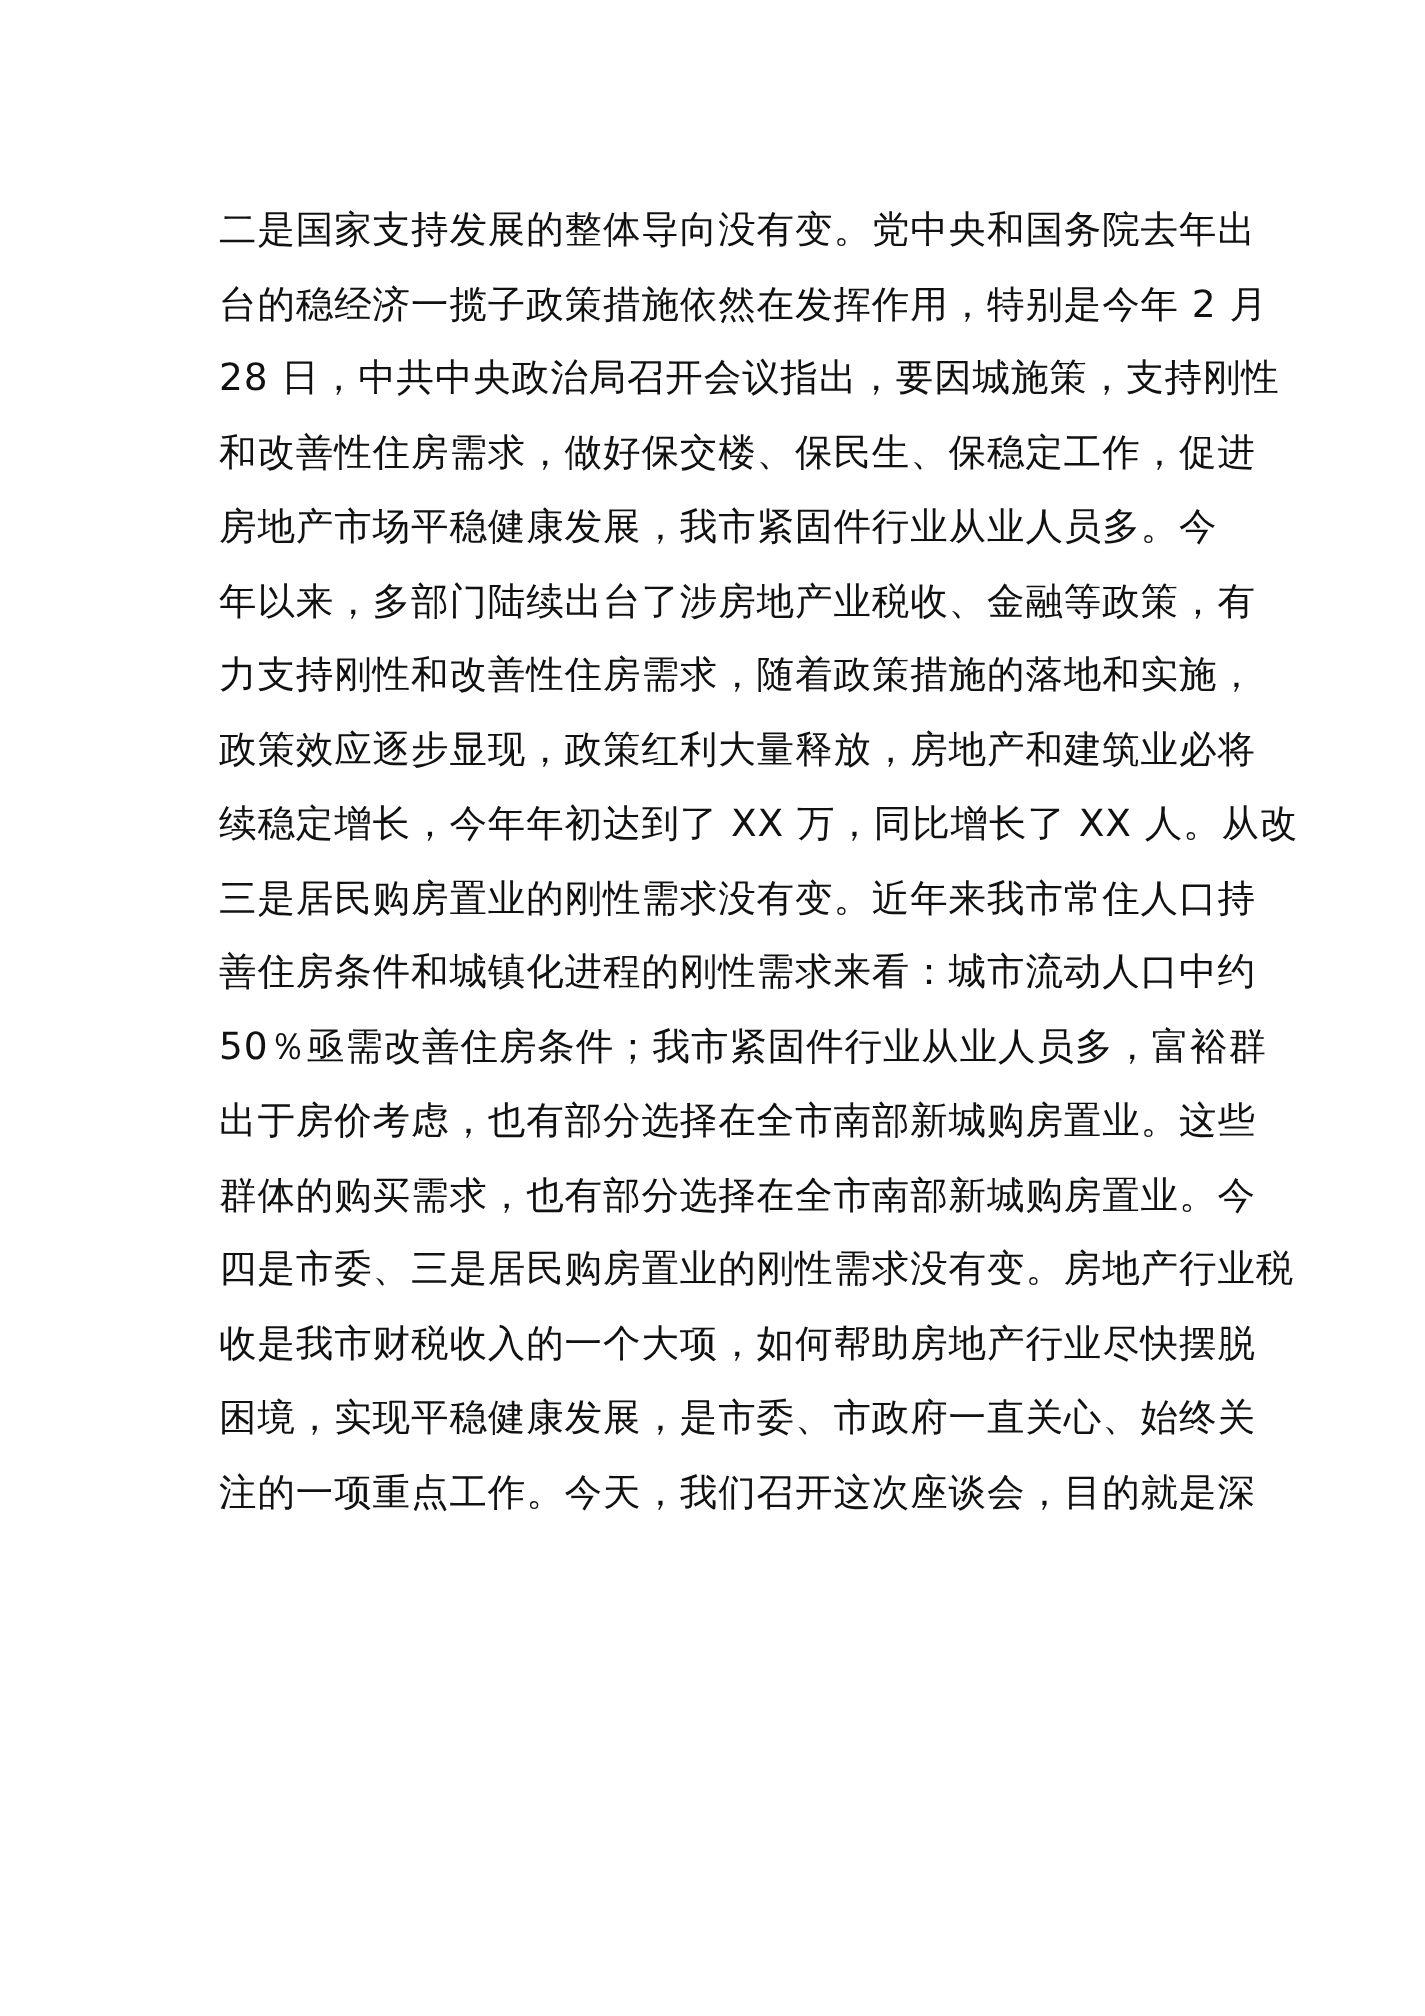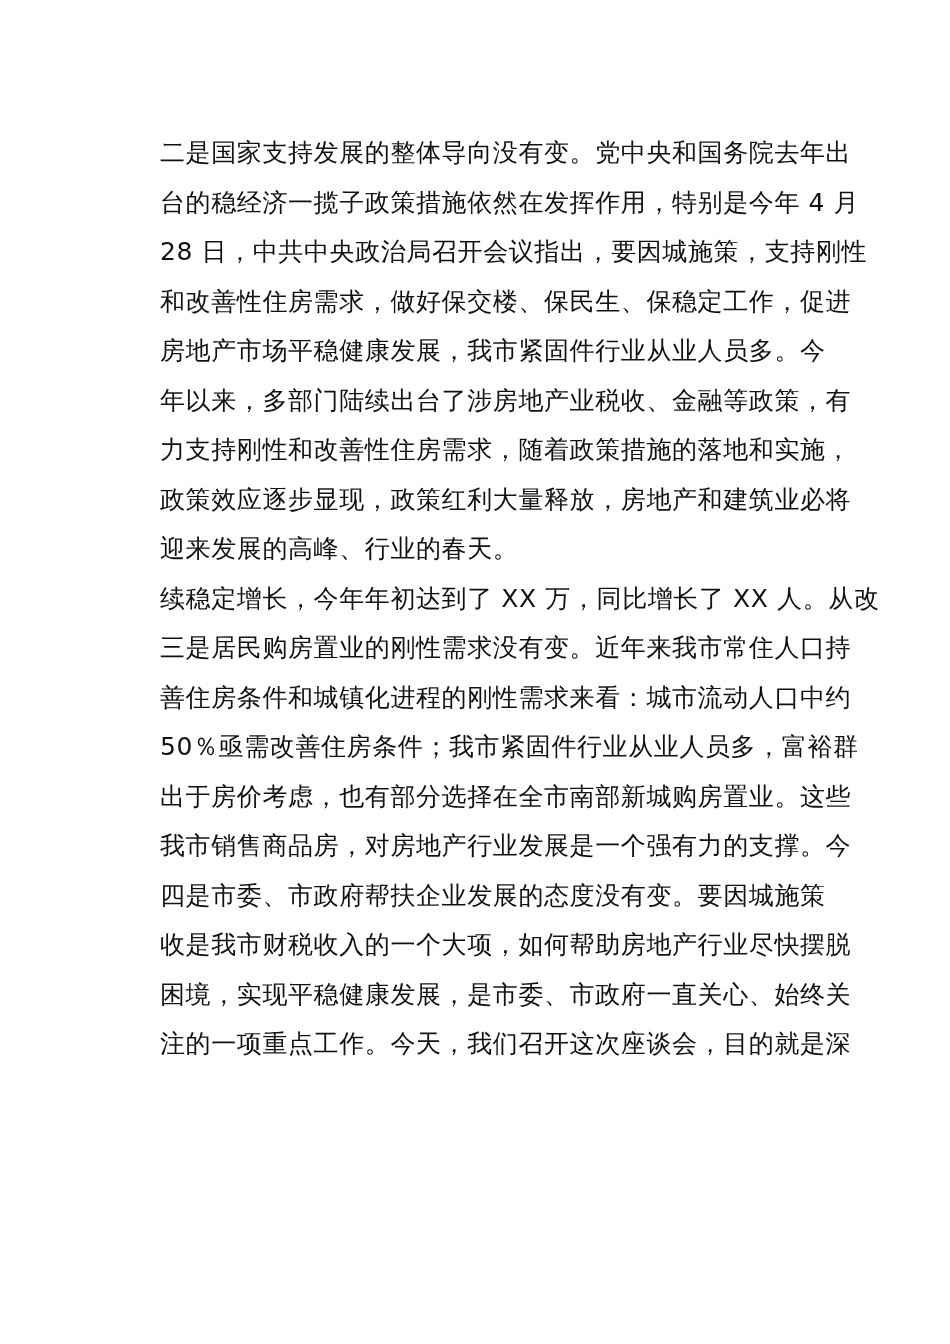--- a/index.html
+++ b/index.html
@@ -8,21 +8,21 @@
       background: #ffffff;
     }
     body {
       width: 950px;
       height: 1344px;
       overflow: hidden;
       position: relative;
     }
     .page {
       position: absolute;
-      left: 16px;
+      left: 2px;
       top: 0;
       width: 844px;
       height: 1344px;
       background: #ffffff;
     }
     .content {
       position: absolute;
       left: 144px;
       top: 128px;
       width: 664px;
@@ -39,40 +39,39 @@
     }
   </style>
 </head>
 <body>
 
 <div class="page">
   <div class="content">
 
     <div>
       <span class="line">二是国家支持发展的整体导向没有变。党中央和国务院去年出</span>
-      <span class="line">台的稳经济一揽子政策措施依然在发挥作用，特别是今年 4 月</span>
+      <span class="line">台的稳经济一揽子政策措施依然在发挥作用，特别是今年 2 月</span>
       <span class="line">28 日，中共中央政治局召开会议指出，要因城施策，支持刚性</span>
       <span class="line">和改善性住房需求，做好保交楼、保民生、保稳定工作，促进</span>
       <span class="line">房地产市场平稳健康发展，我市紧固件行业从业人员多。今</span>
       <span class="line">年以来，多部门陆续出台了涉房地产业税收、金融等政策，有</span>
       <span class="line">力支持刚性和改善性住房需求，随着政策措施的落地和实施，</span>
       <span class="line">政策效应逐步显现，政策红利大量释放，房地产和建筑业必将</span>
-      <span class="line">迎来发展的高峰、行业的春天。</span>
     </div>
 
     <div>
       <span class="line">续稳定增长，今年年初达到了 XX 万，同比增长了 XX 人。从改</span>
       <span class="line">三是居民购房置业的刚性需求没有变。近年来我市常住人口持</span>
       <span class="line">善住房条件和城镇化进程的刚性需求来看：城市流动人口中约</span>
       <span class="line">50％亟需改善住房条件；我市紧固件行业从业人员多，富裕群</span>
       <span class="line">出于房价考虑，也有部分选择在全市南部新城购房置业。这些</span>
-      <span class="line">我市销售商品房，对房地产行业发展是一个强有力的支撑。今</span>
+      <span class="line">群体的购买需求，也有部分选择在全市南部新城购房置业。今</span>
     </div>
 
     <div>
-      <span class="line">四是市委、市政府帮扶企业发展的态度没有变。要因城施策</span>
+      <span class="line">四是市委、三是居民购房置业的刚性需求没有变。房地产行业税</span>
       <span class="line">收是我市财税收入的一个大项，如何帮助房地产行业尽快摆脱</span>
       <span class="line">困境，实现平稳健康发展，是市委、市政府一直关心、始终关</span>
       <span class="line">注的一项重点工作。今天，我们召开这次座谈会，目的就是深</span>
     </div>
 
   </div>
 </div>
 
 </body></html>

